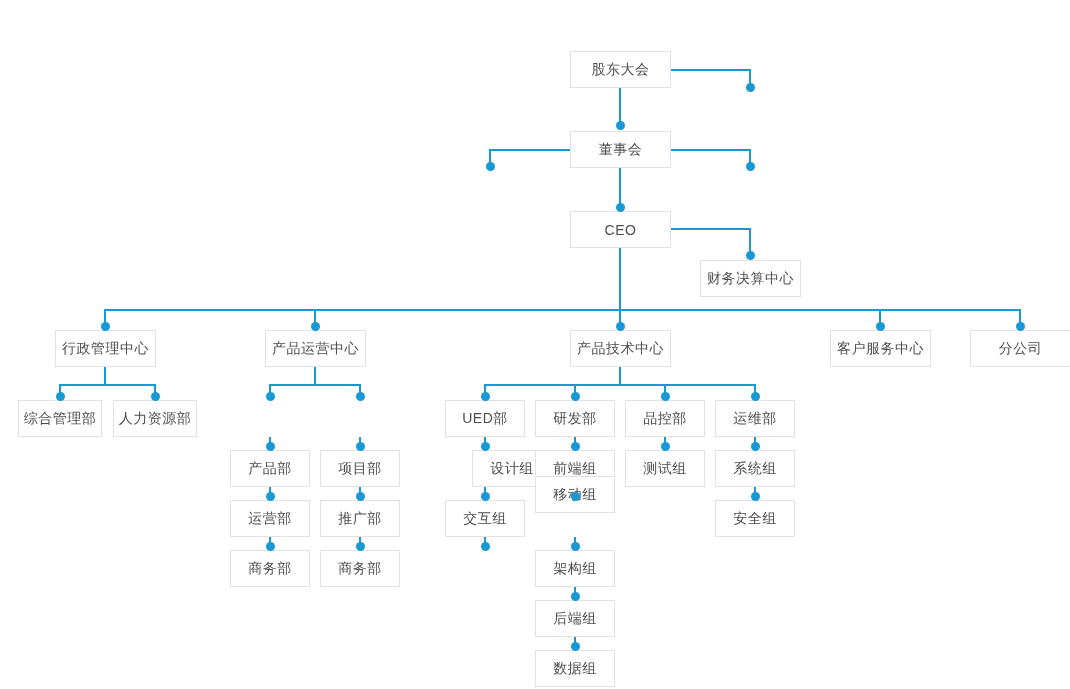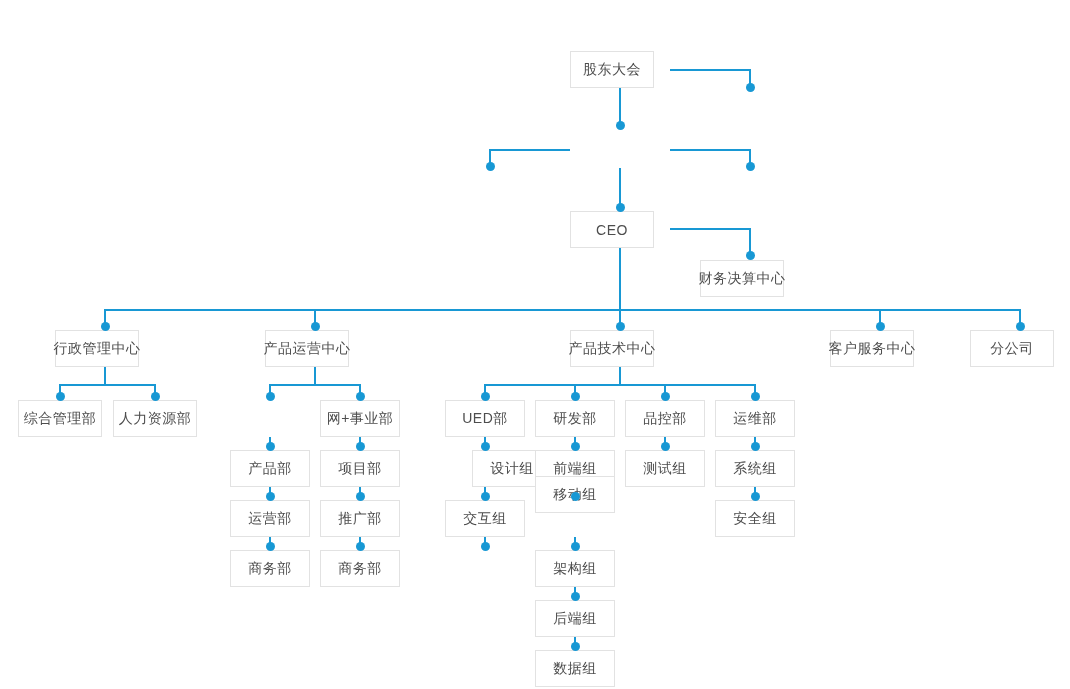--- a/index.html
+++ b/index.html
@@ -23,21 +23,21 @@
     box-sizing:border-box;
     background:var(--node-bg);
     border:1px solid var(--node-border);
     display:flex;align-items:center;justify-content:center;
     font-size:14px;
     color:var(--node-text);
     letter-spacing:0.5px;
     white-space:nowrap;
     z-index:2;
   }
-  .w100{width:84px}
+  .w100{width:101px}
   .w84{width:84px}
   .w80{width:80px}
   .hline,.vline{position:absolute;background:var(--line);z-index:1;}
   .dot{
     position:absolute;width:9px;height:9px;border-radius:50%;
     background:var(--line);z-index:3;
   }
 </style>
 </head>
 <body>
@@ -124,33 +124,33 @@
       <div class="dot" style="left: 570.5px; top: 491.5px;"></div>
       <div class="dot" style="left: 570.5px; top: 541.5px;"></div>
       <div class="dot" style="left: 570.5px; top: 591.5px;"></div>
       <div class="dot" style="left: 570.5px; top: 641.5px;"></div>
       <div class="dot" style="left: 660.5px; top: 441.5px;"></div>
       <div class="dot" style="left: 750.5px; top: 441.5px;"></div>
       <div class="dot" style="left: 750.5px; top: 491.5px;"></div>
     </div>
 
   <div class="node w100" style="left:570px;top:51px">股东大会</div>
+  <div class="node w100" style="left:570px;top:131px">董事会</div>
   <div class="node w100" style="left:570px;top:211px">CEO</div>
   <div class="node w100" style="left:700px;top:260px">财务决算中心</div>
 
   <div class="node w100" style="left:55px;top:330px">行政管理中心</div>
   <div class="node w100" style="left:265px;top:330px">产品运营中心</div>
   <div class="node w100" style="left:570px;top:330px">产品技术中心</div>
   <div class="node w100" style="left:830px;top:330px">客户服务中心</div>
   <div class="node w100" style="left:970px;top:330px">分公司</div>
 
   <div class="node w84" style="left:18px;top:400px">综合管理部</div>
   <div class="node w84" style="left:113px;top:400px">人力资源部</div>
 
-  <div class="node w80" style="left:320px;top:400px">网+事业部</div>
   <div class="node w80" style="left:230px;top:450px">产品部</div>
   <div class="node w80" style="left:230px;top:500px">运营部</div>
   <div class="node w80" style="left:230px;top:550px">商务部</div>
   <div class="node w80" style="left:320px;top:450px">项目部</div>
   <div class="node w80" style="left:320px;top:500px">推广部</div>
   <div class="node w80" style="left:320px;top:550px">商务部</div>
 
   <div class="node w80" style="left:445px;top:400px">UED部</div>
   <div class="node w80" style="left:535px;top:400px">研发部</div>
   <div class="node w80" style="left:625px;top:400px">品控部</div>

